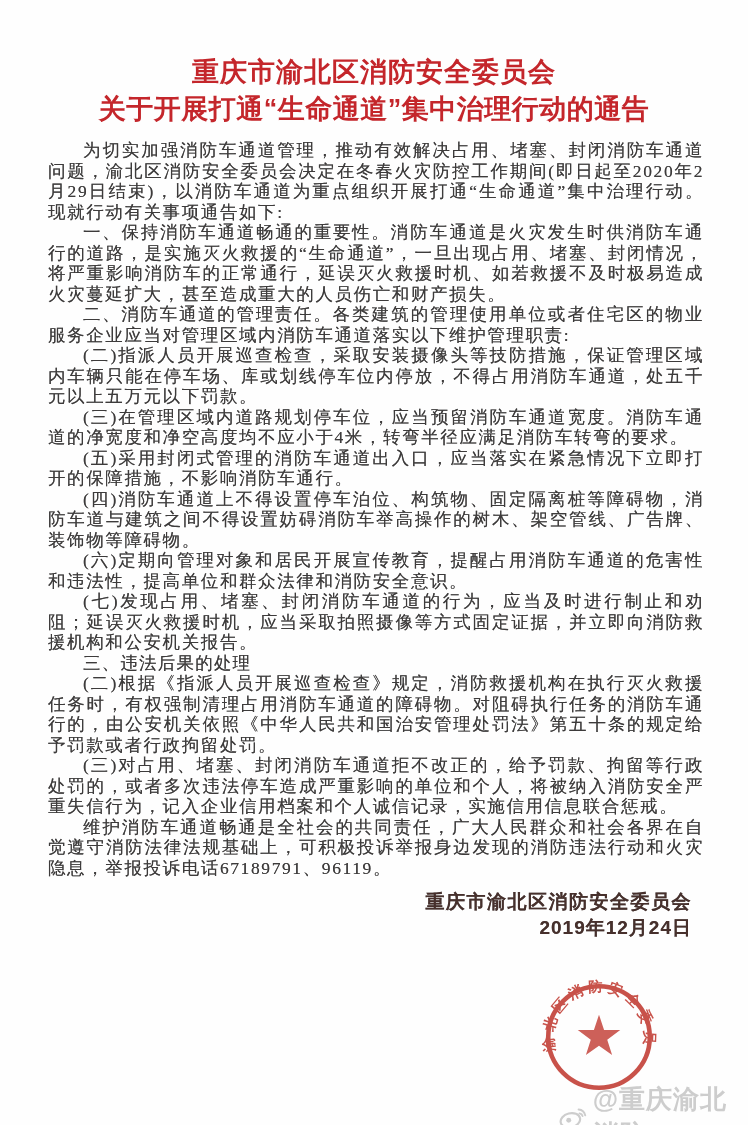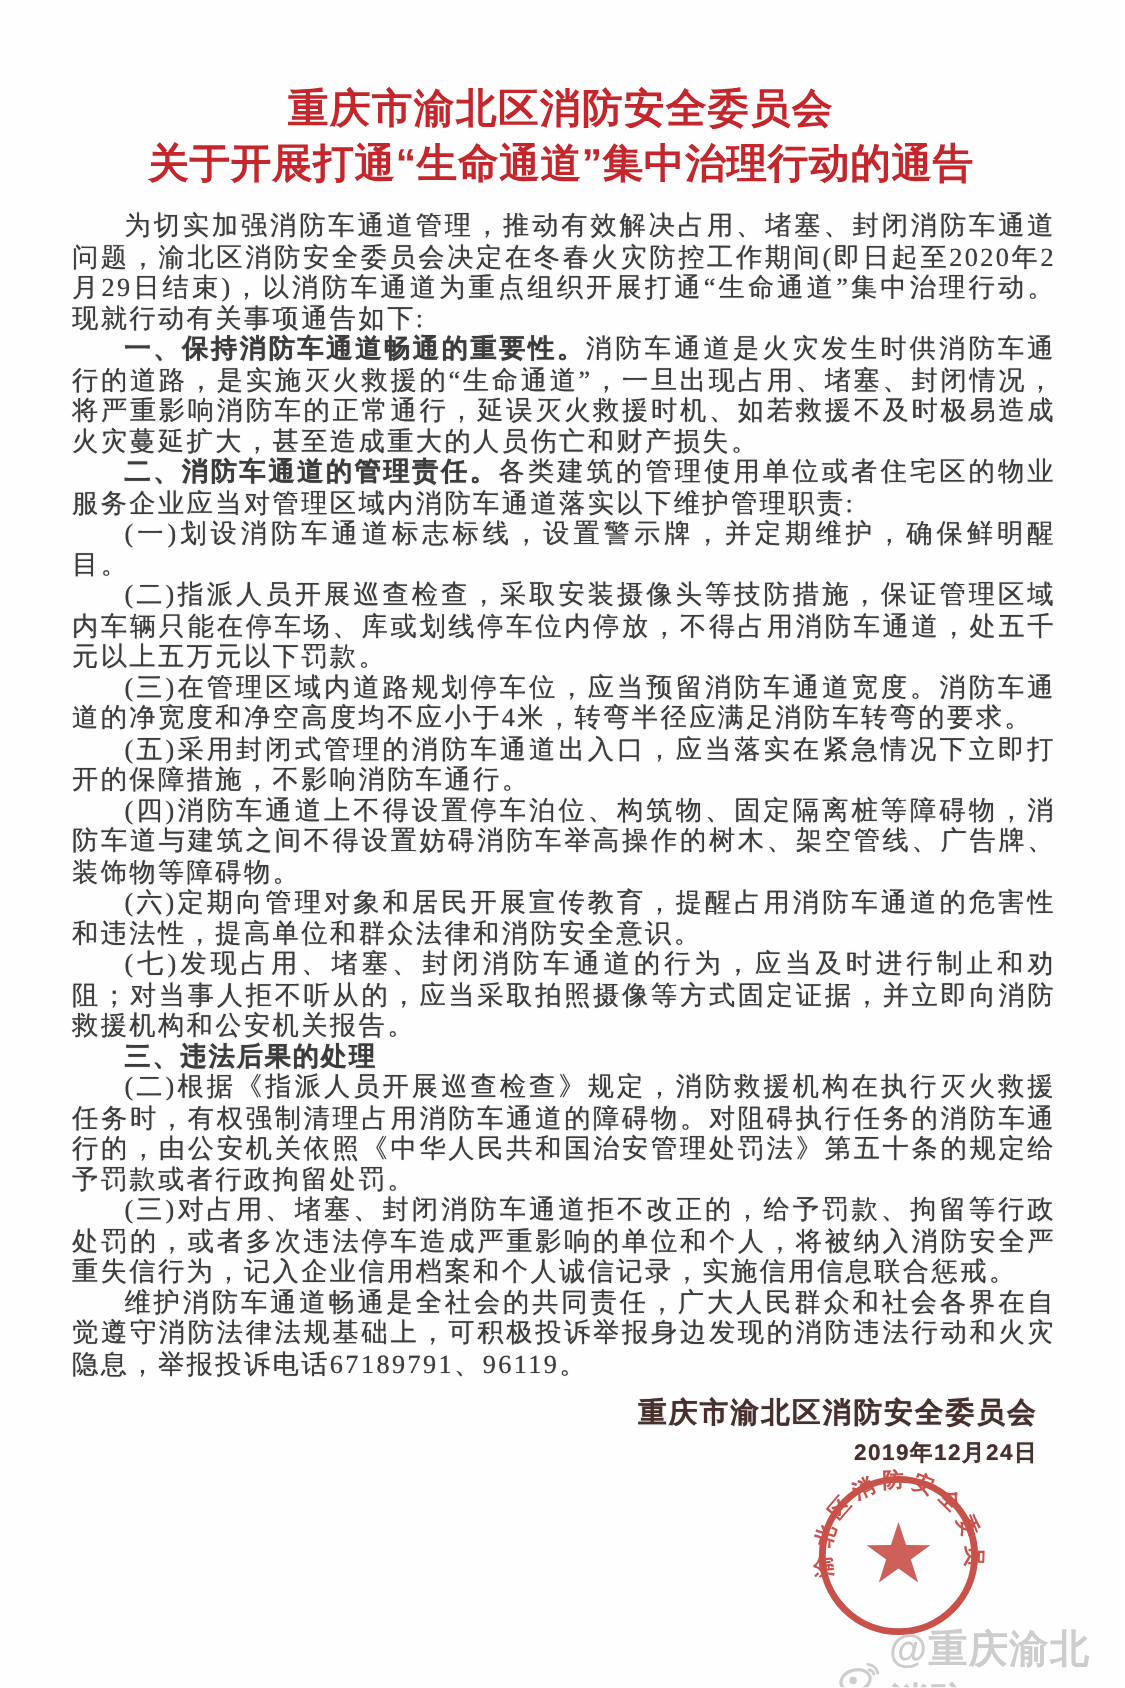--- a/index.html
+++ b/index.html
@@ -5,52 +5,51 @@
   html,body{margin:0;padding:0;background:#fff;}
   .page{position:relative;width:748px;height:1125px;background:#fefefe;overflow:hidden;
         font-family:"Liberation Serif","DejaVu Serif",serif;}
   .title-block{padding-top:54px;text-align:center;font-family:"Liberation Sans","DejaVu Sans",sans-serif;
         font-weight:bold;color:#c4262b;}
   .title-line1{font-size:27px;line-height:36px;letter-spacing:1px;}
   .title-line2{font-size:27px;line-height:38px;letter-spacing:0.5px;}
   .content{padding:12px 44px 0 48px;color:#3d3b3b;font-size:17.5px;line-height:20.5px;
         letter-spacing:1.6px;text-shadow:0 0 0.6px rgba(70,70,70,.75);}
   .content p{margin:0;text-indent:2em;text-align:justify;}
-  .lead{font-weight:bold;font-family:"Liberation Sans","DejaVu Sans",sans-serif;letter-spacing:1.2px;}
+  .lead{font-weight:normal;font-family:"Liberation Sans","DejaVu Sans",sans-serif;letter-spacing:1.2px;}
   .signature{margin-top:10px;padding-right:12px;text-align:right;
         font-family:"Liberation Sans","DejaVu Sans",sans-serif;font-weight:bold;color:#47302c;}
   .signature .org{font-size:19px;line-height:27px;letter-spacing:1.5px;}
-  .signature .date{font-size:15px;line-height:26px;letter-spacing:1px;}
+  .signature .date{font-size:19px;line-height:26px;letter-spacing:1px;}
   .seal{position:absolute;left:534px;top:972px;width:130px;height:130px;
         mix-blend-mode:multiply;opacity:.88;pointer-events:none;}
   .watermark{position:absolute;left:558px;top:1082px;display:flex;align-items:center;gap:5px;
         color:#c9c9c9;font-family:"Liberation Sans","DejaVu Sans",sans-serif;
         font-weight:bold;font-size:26px;letter-spacing:1px;opacity:.92;}
 </style>
 </head>
 <body>
 
 <div class="page">
 
   <div class="title-block">
     <div class="title-line1">重庆市渝北区消防安全委员会</div>
     <div class="title-line2">关于开展打通“生命通道”集中治理行动的通告</div>
   </div>
 
   <div class="content">
     <p><span class="lead"></span><span>为切实加强消防车通道管理，推动有效解决占用、堵塞、封闭消防车通道问题，渝北区消防安全委员会决定在冬春火灾防控工作期间(即日起至2020年2月29日结束)，以消防车通道为重点组织开展打通“生命通道”集中治理行动。现就行动有关事项通告如下:</span></p>
     <p><span class="lead">一、保持消防车通道畅通的重要性。</span><span>消防车通道是火灾发生时供消防车通行的道路，是实施灭火救援的“生命通道”，一旦出现占用、堵塞、封闭情况，将严重影响消防车的正常通行，延误灭火救援时机、如若救援不及时极易造成火灾蔓延扩大，甚至造成重大的人员伤亡和财产损失。</span></p>
     <p><span class="lead">二、消防车通道的管理责任。</span><span>各类建筑的管理使用单位或者住宅区的物业服务企业应当对管理区域内消防车通道落实以下维护管理职责:</span></p>
-    <p><span>(一)划设消防车通道标志标线，设置警示牌，并定期维护，确保鲜明醒目。</span></p>
     <p><span>(二)指派人员开展巡查检查，采取安装摄像头等技防措施，保证管理区域内车辆只能在停车场、库或划线停车位内停放，不得占用消防车通道，处五千元以上五万元以下罚款。</span></p>
     <p><span>(三)在管理区域内道路规划停车位，应当预留消防车通道宽度。消防车通道的净宽度和净空高度均不应小于4米，转弯半径应满足消防车转弯的要求。</span></p>
     <p><span>(五)采用封闭式管理的消防车通道出入口，应当落实在紧急情况下立即打开的保障措施，不影响消防车通行。</span></p>
     <p><span>(四)消防车通道上不得设置停车泊位、构筑物、固定隔离桩等障碍物，消防车道与建筑之间不得设置妨碍消防车举高操作的树木、架空管线、广告牌、装饰物等障碍物。</span></p>
     <p><span>(六)定期向管理对象和居民开展宣传教育，提醒占用消防车通道的危害性和违法性，提高单位和群众法律和消防安全意识。</span></p>
-    <p><span>(七)发现占用、堵塞、封闭消防车通道的行为，应当及时进行制止和劝阻；对当事人拒不听从的，应当采取拍照摄像等方式固定证据，并立即向消防救援机构和公安机关报告。</span></p>
+    <p><span>(七)发现占用、堵塞、封闭消防车通道的行为，应当及时进行制止和劝阻；延误灭火救援时机，应当采取拍照摄像等方式固定证据，并立即向消防救援机构和公安机关报告。</span></p>
     <p><span class="lead">三、违法后果的处理</span><span></span></p>
     <p><span>(二)根据《指派人员开展巡查检查》规定，消防救援机构在执行灭火救援任务时，有权强制清理占用消防车通道的障碍物。对阻碍执行任务的消防车通行的，由公安机关依照《中华人民共和国治安管理处罚法》第五十条的规定给予罚款或者行政拘留处罚。</span></p>
     <p><span>(三)对占用、堵塞、封闭消防车通道拒不改正的，给予罚款、拘留等行政处罚的，或者多次违法停车造成严重影响的单位和个人，将被纳入消防安全严重失信行为，记入企业信用档案和个人诚信记录，实施信用信息联合惩戒。</span></p>
     <p><span>维护消防车通道畅通是全社会的共同责任，广大人民群众和社会各界在自觉遵守消防法律法规基础上，可积极投诉举报身边发现的消防违法行动和火灾隐息，举报投诉电话67189791、96119。</span></p>
 
     <div class="signature">
       <div class="org">重庆市渝北区消防安全委员会</div>
       <div class="date">2019年12月24日</div>
     </div>
   </div>

